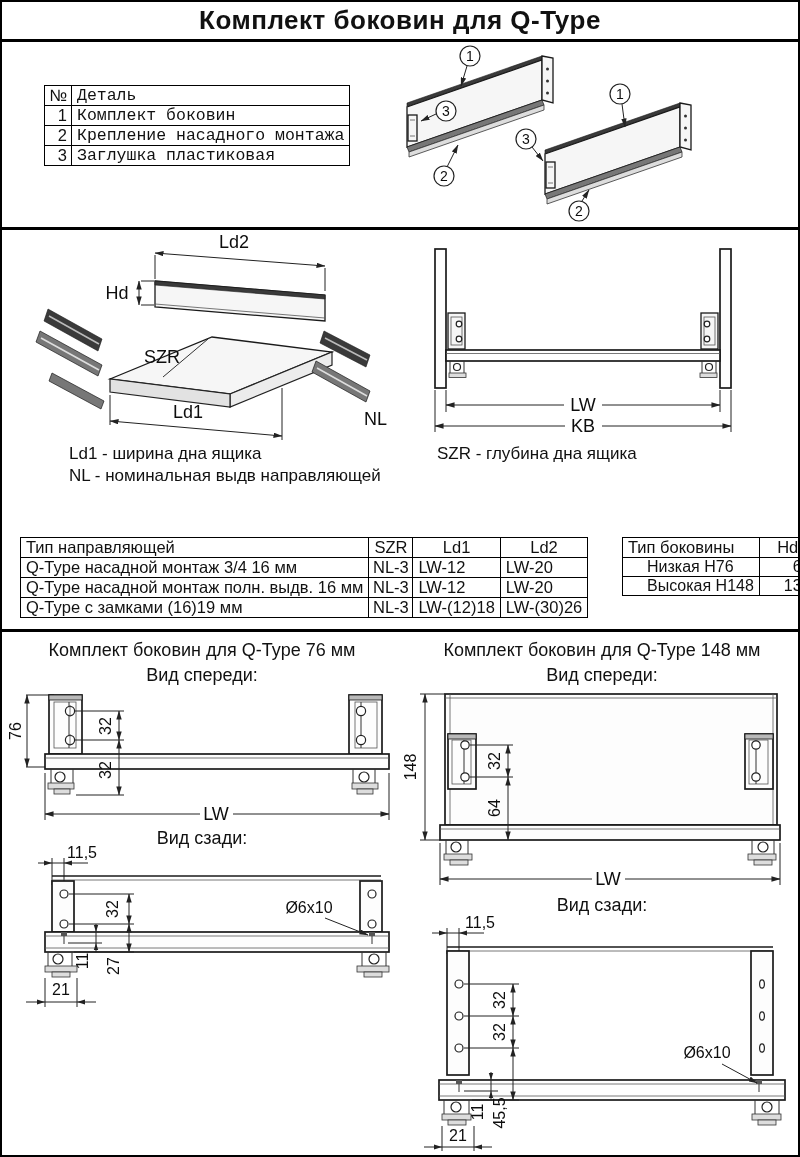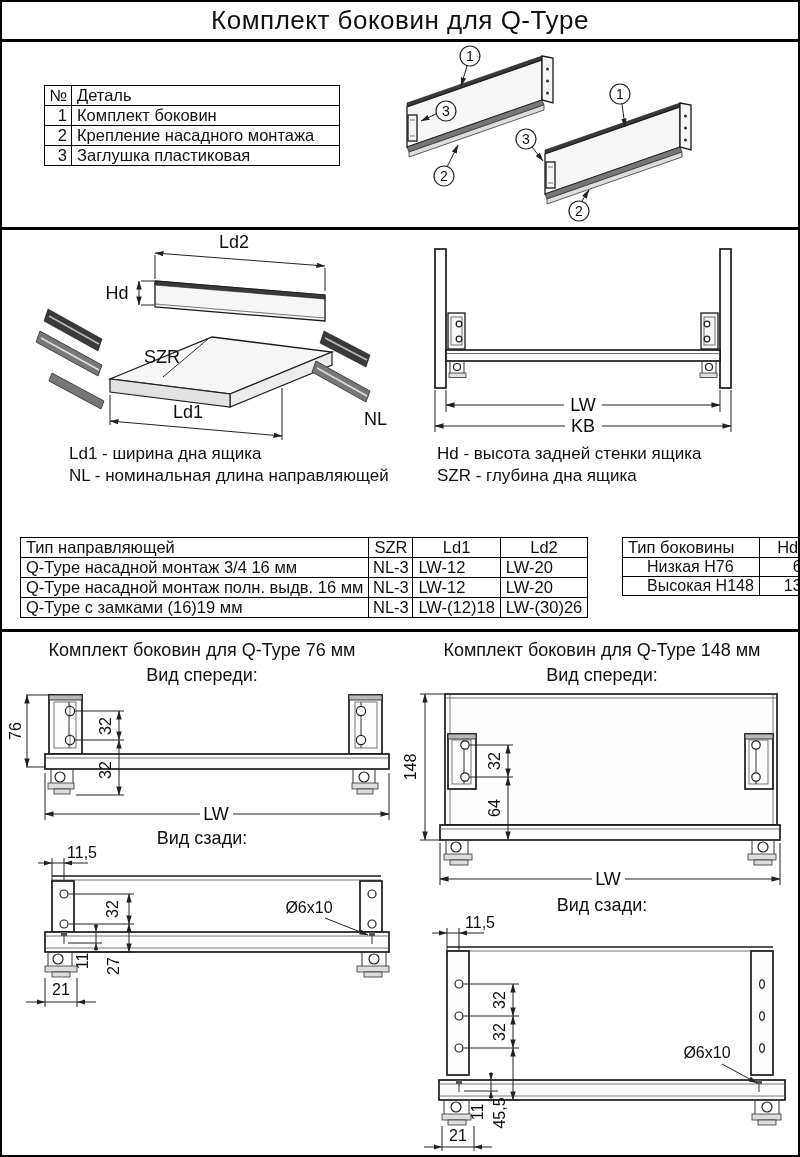--- a/index.html
+++ b/index.html
@@ -3,27 +3,27 @@
 <meta charset="utf-8">
 <style>
   * { margin:0; padding:0; box-sizing:border-box; }
   html,body { background:#888; }
   body { font-family:"Liberation Sans", sans-serif; color:#111; }
   .page { position:relative; width:800px; height:1157px; background:#fff;
           border:2.5px solid #000; margin:0 auto; overflow:hidden; }
   .divider { position:absolute; left:0; right:0; height:3px; background:#000; }
   .title-bar { position:absolute; top:0; left:0; right:0; height:37px;
                display:flex; align-items:center; justify-content:center;
-               font-size:26px; letter-spacing:0.5px; }
+               font-size:26px; letter-spacing:0.5px;font-weight:bold; }
   table { position:absolute; border-collapse:collapse; background:#fff; }
   td, th { border:1.8px solid #000; font-weight:normal; white-space:nowrap;
            font-size:16.5px; padding:0 5px; height:20px; text-align:left; }
   .parts-table { left:42px; top:83px; }
   .parts-table .cno { width:27px; text-align:right; padding:0 4px; }
-  .parts-table .cpart { width:268px; }
+  .parts-table .cpart { width:268px;font-family:Liberation Mono, monospace; }
   .rail-table { left:18px; top:535px; }
   .rail-table td { height:20px; }
   .rail-table .c0 { width:314px; }
   .rail-table .c1 { width:44px; text-align:center; padding:0 2px; }
   .rail-table .c2 { width:78px; }
   .rail-table .c3 { width:77px; }
   .rail-table th.c2, .rail-table th.c3 { text-align:center; }
   .side-table { left:620px; top:535px; }
   .side-table td { height:17px; font-size:16px;padding-left:24px; }
   .side-table .s0 { width:126px; }
@@ -228,24 +228,23 @@
 
     <line class="dim" x1="3" y1="157" x2="3" y2="199"></line>
     <line class="dim" x1="299" y1="157" x2="299" y2="199"></line>
     <line class="dim" x1="3" y1="193" x2="133" y2="193" marker-start="url(#ar)"></line>
     <line class="dim" x1="170" y1="193" x2="299" y2="193" marker-end="url(#ar)"></line>
     <text class="dtxt big" x="151" y="199" text-anchor="middle">KB</text>
   </svg>
 
   <div class="legend" style="left:67px; top:441px">
     <div>Ld1 - ширина дна ящика</div>
-    <div>NL - номинальная длина направляющей</div>
+    <div>NL - номинальная выдв направляющей</div>
   </div>
   <div class="legend" style="left:435px; top:441px">
-    <div>Hd - высота задней стенки ящика</div>
     <div>SZR - глубина дна ящика</div>
   </div>
 
   <table class="rail-table">
     <tbody>
         <tr>
       <th class="c0">Тип направляющей</th>
       <th class="c1">SZR</th>
       <th class="c2">Ld1</th>
       <th class="c3">Ld2</th>

